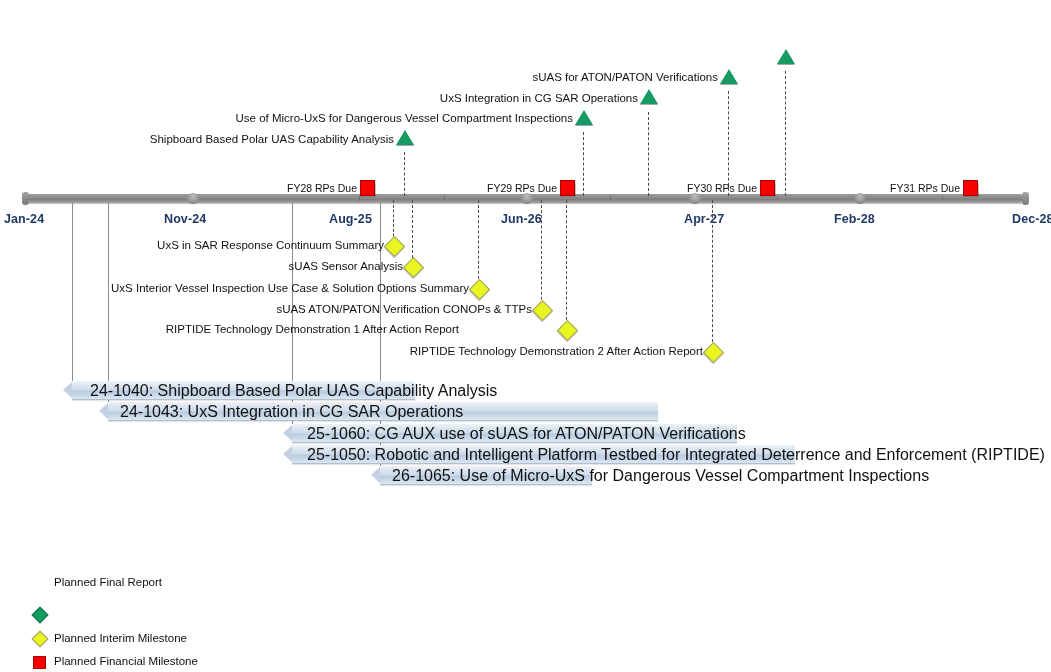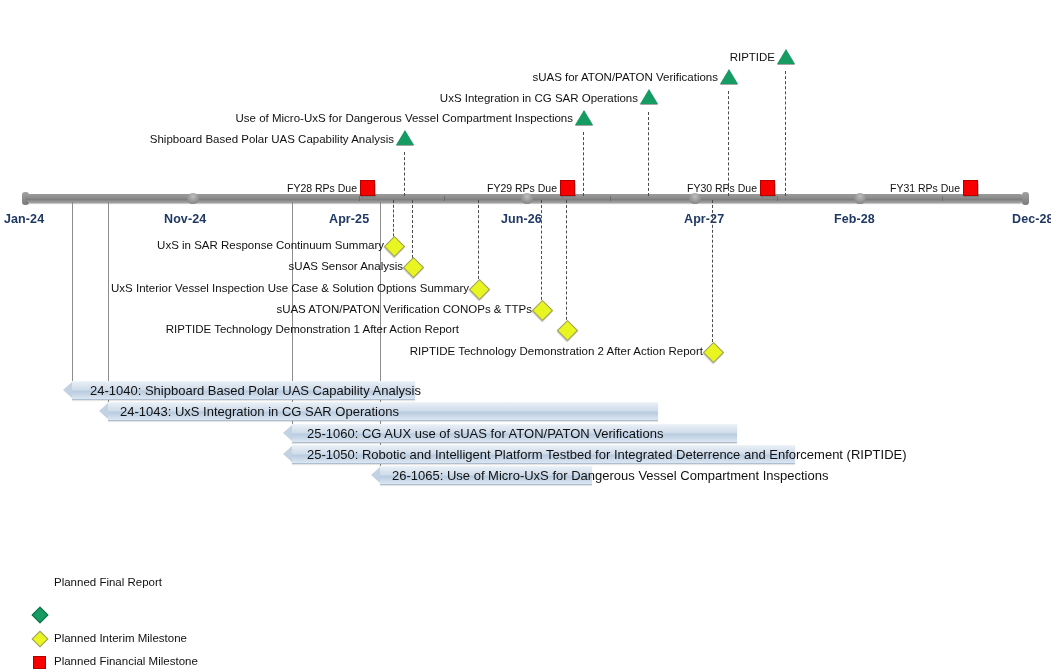--- a/index.html
+++ b/index.html
@@ -102,21 +102,21 @@
     content:"";
     position:absolute;
     left:-9px;top:0;
     width:0;height:0;
     border-top:8.5px solid transparent;
     border-bottom:8.5px solid transparent;
     border-right:9px solid #c2d2e3;
   }
   .pbar-text{
     position:absolute;
-    font-size:13px;color:#111111;
+    font-size:16px;color:#111111;
     white-space:nowrap;line-height:17px;
   }
 
   
   .legend-item{position:absolute;}
   .legend-text{
     position:absolute;
     font-size:11.5px;color:#111111;white-space:nowrap;line-height:13px;
   }
   .lg-dia{
@@ -143,21 +143,21 @@
   <div class="axis-knob" style="left:854px;top:193px;"></div>
 
   <div class="axis-tick" style="left:359px;top:196px;"></div>
   <div class="axis-tick" style="left:444px;top:196px;"></div>
   <div class="axis-tick" style="left:610px;top:196px;"></div>
   <div class="axis-tick" style="left:777px;top:196px;"></div>
   <div class="axis-tick" style="left:942px;top:196px;"></div>
 
   <div class="axis-label" style="left:4px;top:212px;">Jan-24</div>
   <div class="axis-label" style="left:164px;top:212px;">Nov-24</div>
-  <div class="axis-label" style="left:329px;top:212px;">Apr-25</div>
+  <div class="axis-label" style="left:329px;top:212px;">Aug-25</div>
   <div class="axis-label" style="left:501px;top:212px;">Jun-26</div>
   <div class="axis-label" style="left:668px;top:212px;margin-left:16px;">Apr-27</div>
   <div class="axis-label" style="left:834px;top:212px;">Feb-28</div>
   <div class="axis-label" style="left:1012px;top:212px;">Dec-28</div>
 
   <div class="vline-solid" style="left:72px;top:200px;height:186px;"></div>
   <div class="vline-solid" style="left:108px;top:200px;height:207px;"></div>
   <div class="vline-solid" style="left:292px;top:200px;height:228px;"></div>
   <div class="vline-solid" style="left:380px;top:200px;height:271px;"></div>
 
@@ -179,21 +179,20 @@
 
   <div class="ms-label" style="left:0px;top:112px;width:573px;">Use of Micro-UxS for Dangerous Vessel Compartment Inspections</div>
   <div class="tri" style="left:575px;top:110px;"></div>
 
   <div class="ms-label" style="left:0px;top:92px;width:638px;">UxS Integration in CG SAR Operations</div>
   <div class="tri" style="left:640px;top:89px;"></div>
 
   <div class="ms-label" style="left:0px;top:71px;width:718px;">sUAS for ATON/PATON Verifications</div>
   <div class="tri" style="left:720px;top:69px;"></div>
 
-  <div class="ms-label" style="left:0px;top:51px;width:775px;">RIPTIDE</div>
   <div class="tri" style="left:777px;top:49px;"></div>
 
   <div class="ms-label" style="left:0px;top:239px;width:384px;">UxS in SAR Response Continuum Summary</div>
   <div class="dia" style="left:387px;top:239px;"></div>
 
   <div class="ms-label" style="left:0px;top:260px;width:403px;">sUAS Sensor Analysis</div>
   <div class="dia" style="left:406px;top:260px;"></div>
 
   <div class="ms-label" style="left:0px;top:282px;width:469px;">UxS Interior Vessel Inspection Use Case &amp; Solution Options Summary</div>
   <div class="dia" style="left:472px;top:282px;"></div>

